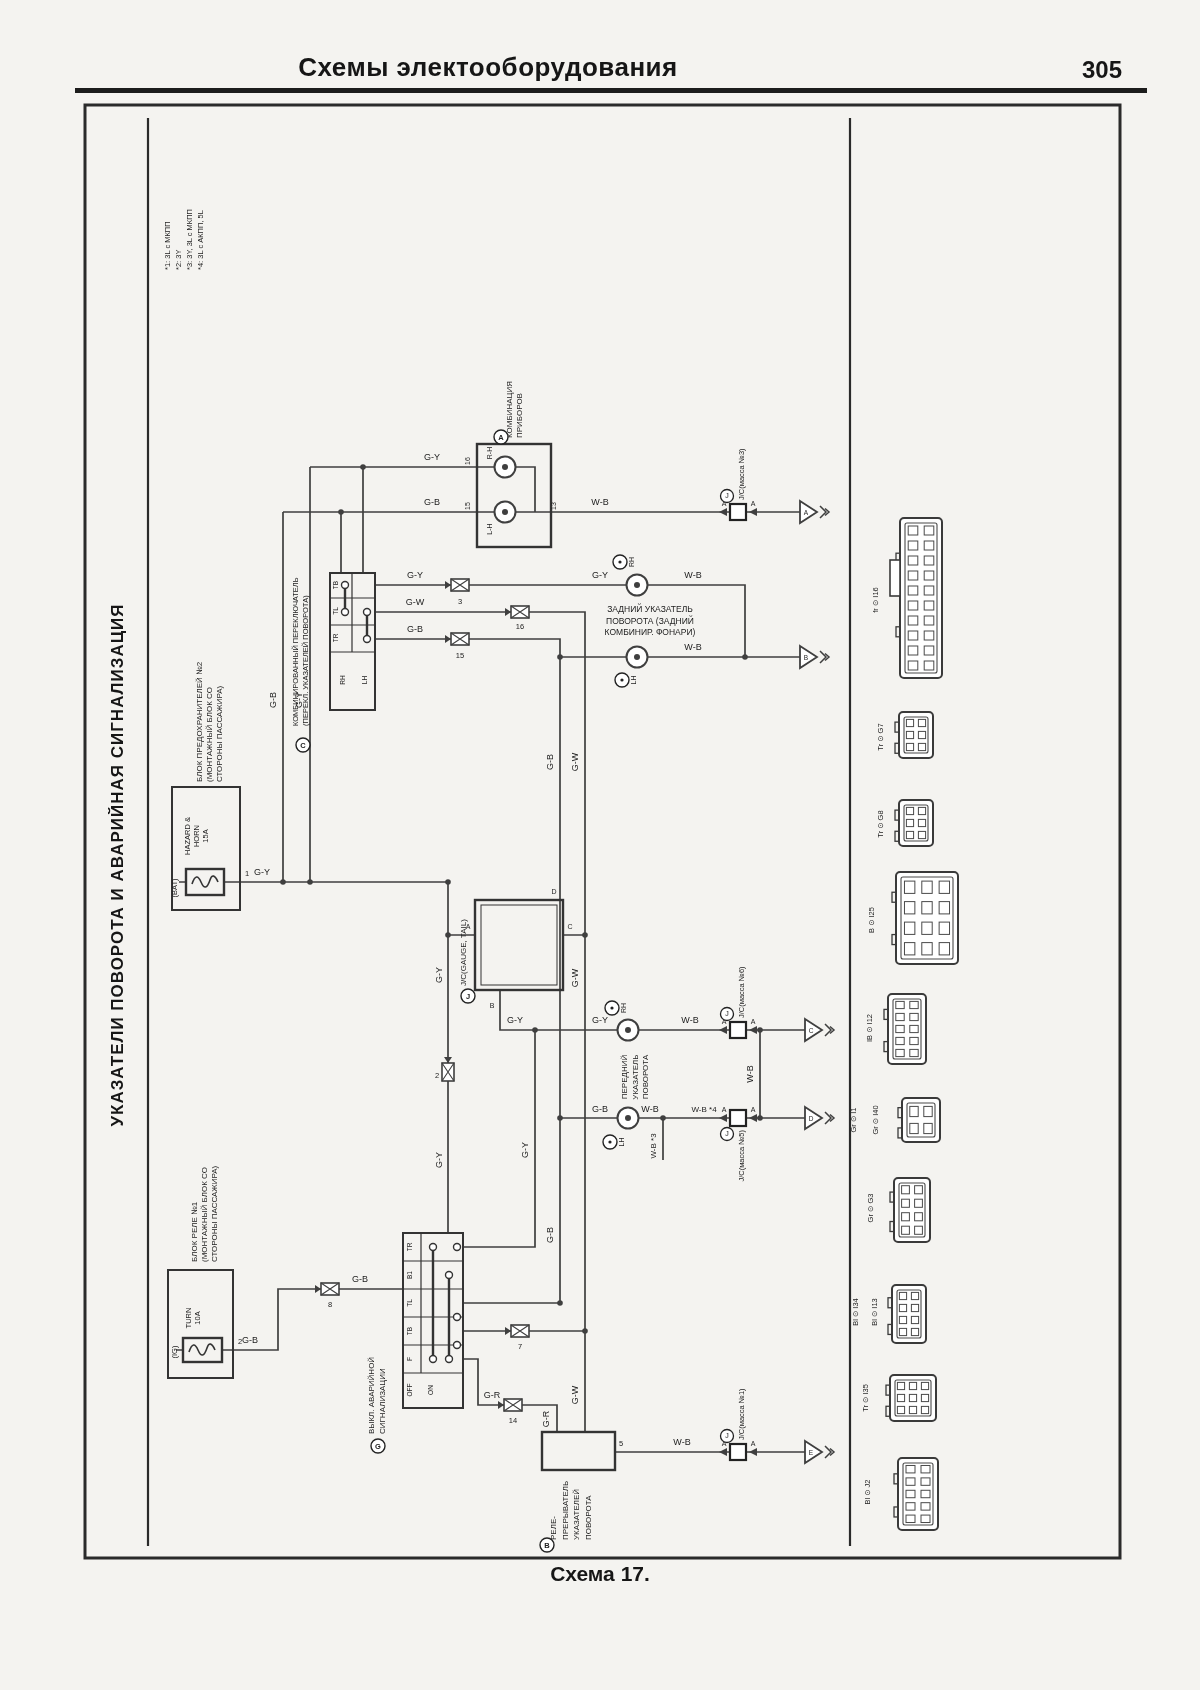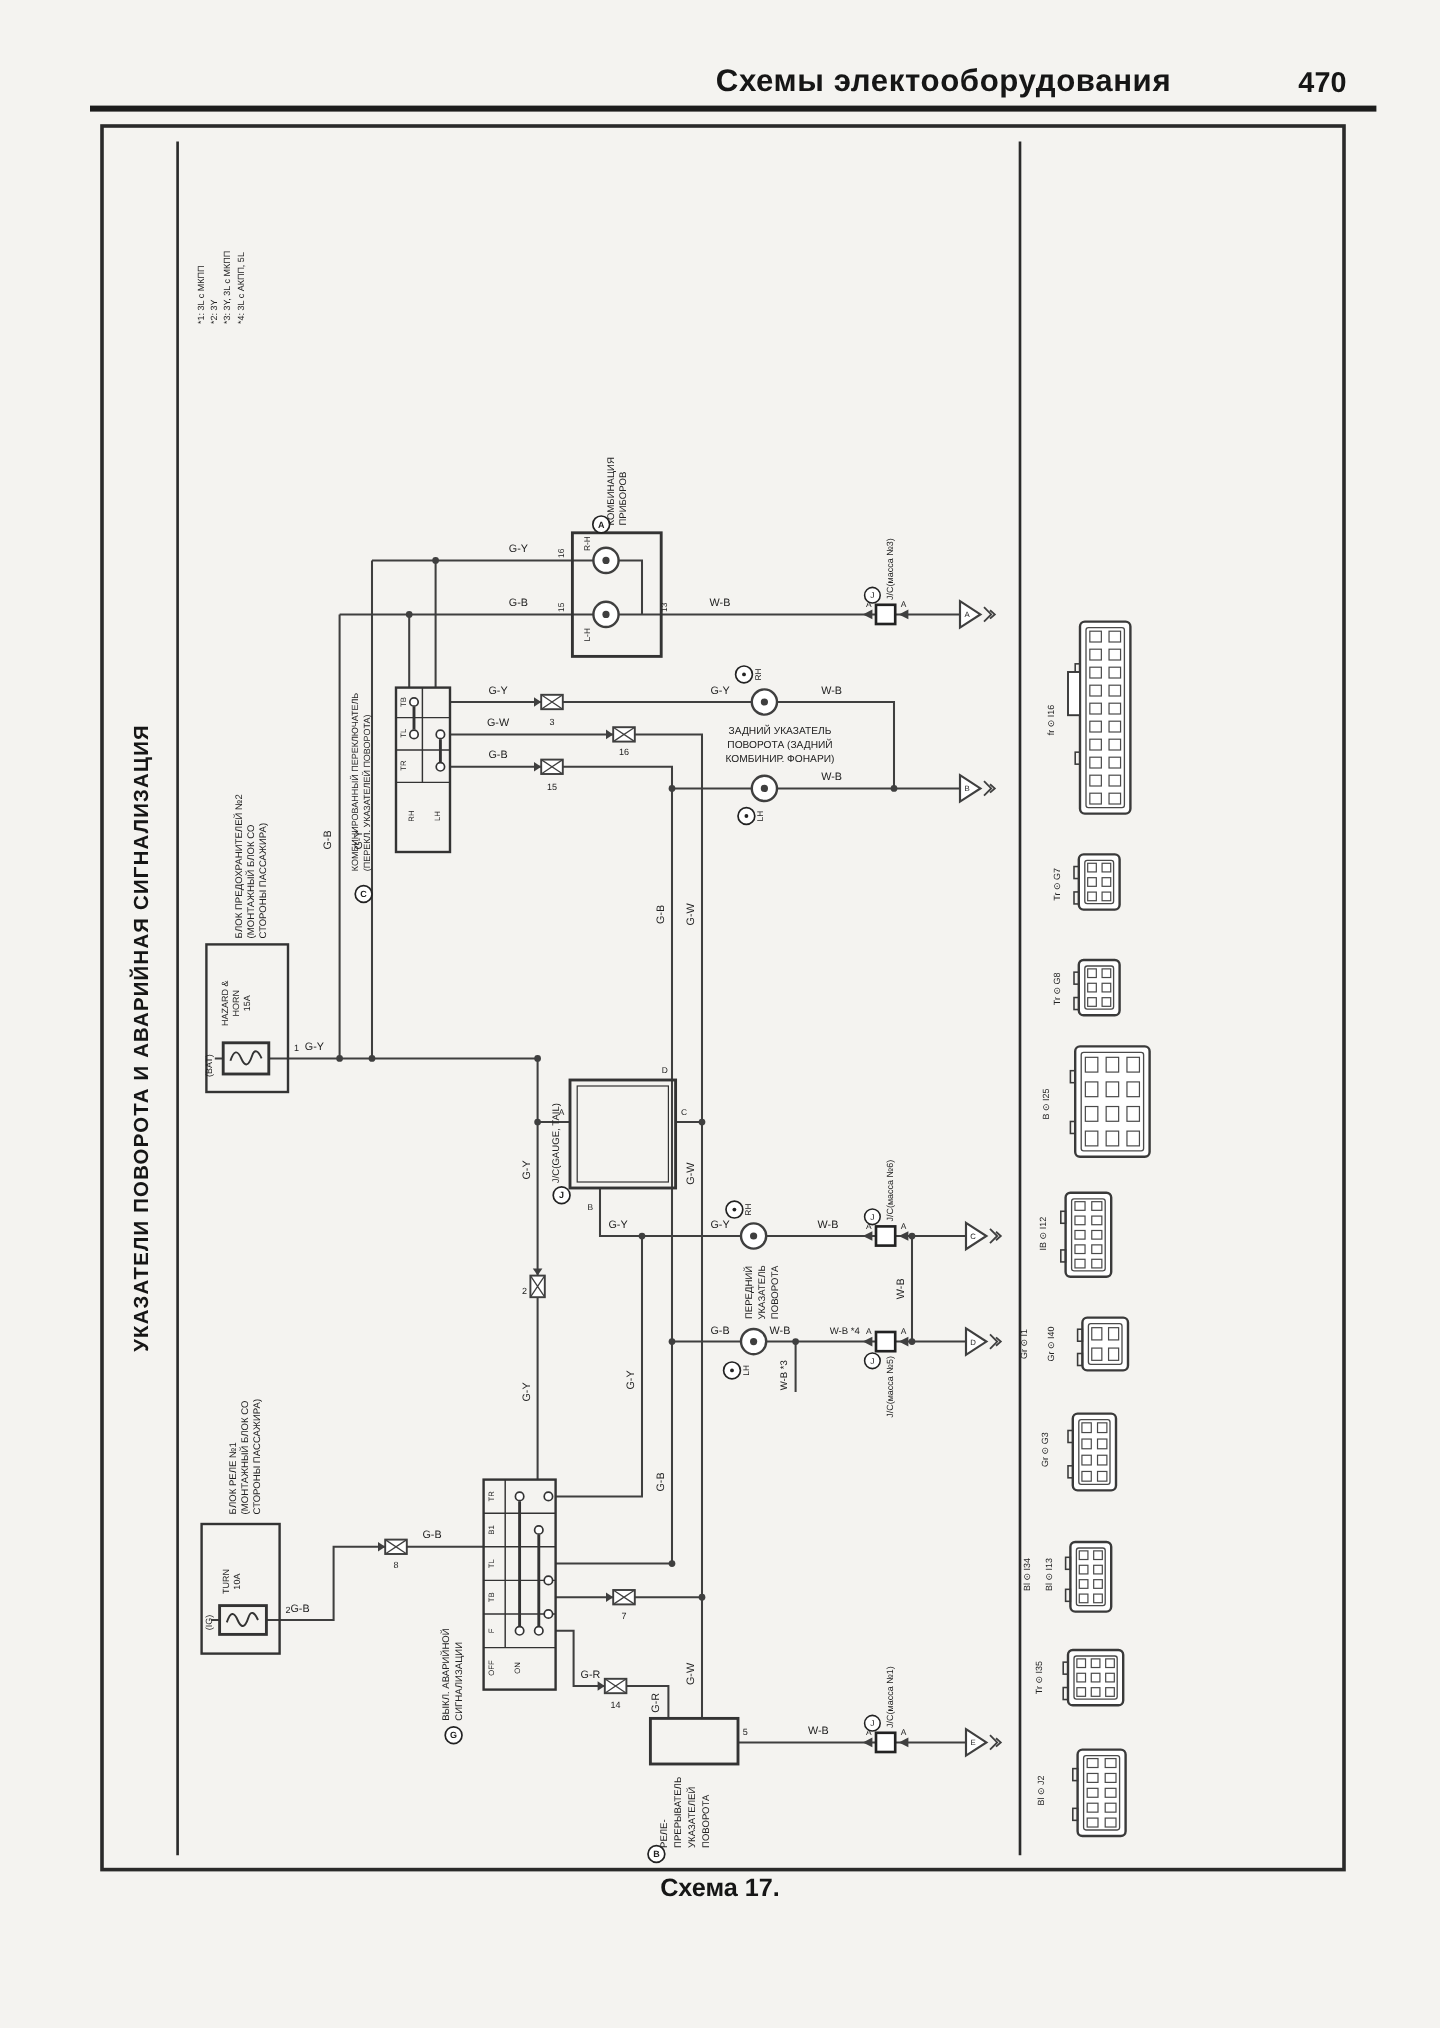--- a/index.html
+++ b/index.html
@@ -3,41 +3,41 @@
 <meta charset="utf-8">
 <style>
   html,body{margin:0;padding:0;}
   body{
     width:1200px;height:1690px;position:relative;
     background:#f4f3f0;
     font-family:"Liberation Sans", sans-serif;
     color:#1d1d1d;
   }
   .page-header-title{
-    position:absolute;top:52px;left:0;width:976px;text-align:right;
+    position:absolute;top:52px;left:0;width:976px;text-align:center;
     font-size:26px;font-weight:bold;letter-spacing:.5px;color:#161616;
   }
   .page-number{
     position:absolute;top:56px;left:1052px;width:100px;text-align:center;
     font-size:24px;font-weight:bold;color:#161616;
   }
   .header-rule{
     position:absolute;top:88px;left:75px;width:1072px;height:5px;background:#1c1c1c;
   }
   .caption{
     position:absolute;top:1562px;left:0;width:1200px;text-align:center;
     font-size:21px;font-weight:bold;color:#161616;
   }
   svg text{font-family:"Liberation Sans", sans-serif;}
 </style>
 </head>
 <body>
 
 <div class="page-header-title">Схемы электооборудования</div>
-<div class="page-number">470</div>
+<div class="page-number">305</div>
 <div class="header-rule"></div>
 
 <svg id="diagram" width="1200" height="1690" viewBox="0 0 1200 1690" style="position:absolute;top:0;left:0;">
 
   <g stroke="#2a2a2a" fill="none">
     <rect x="85" y="105" width="1035" height="1453" stroke-width="3"></rect>
     <path d="M148,118 V1546" stroke-width="2.2"></path>
     <path d="M850,118 V1546" stroke-width="2.2"></path>
   </g>
 

